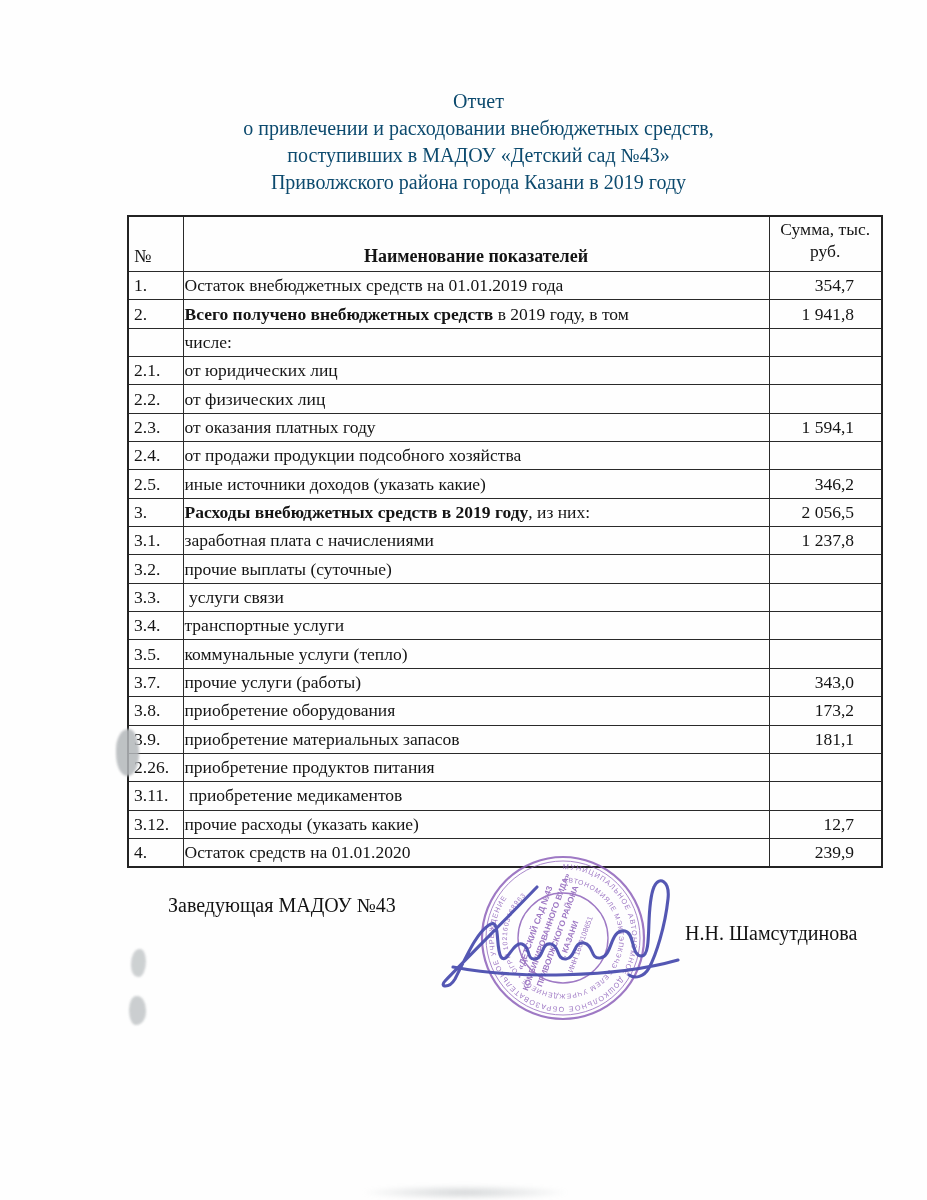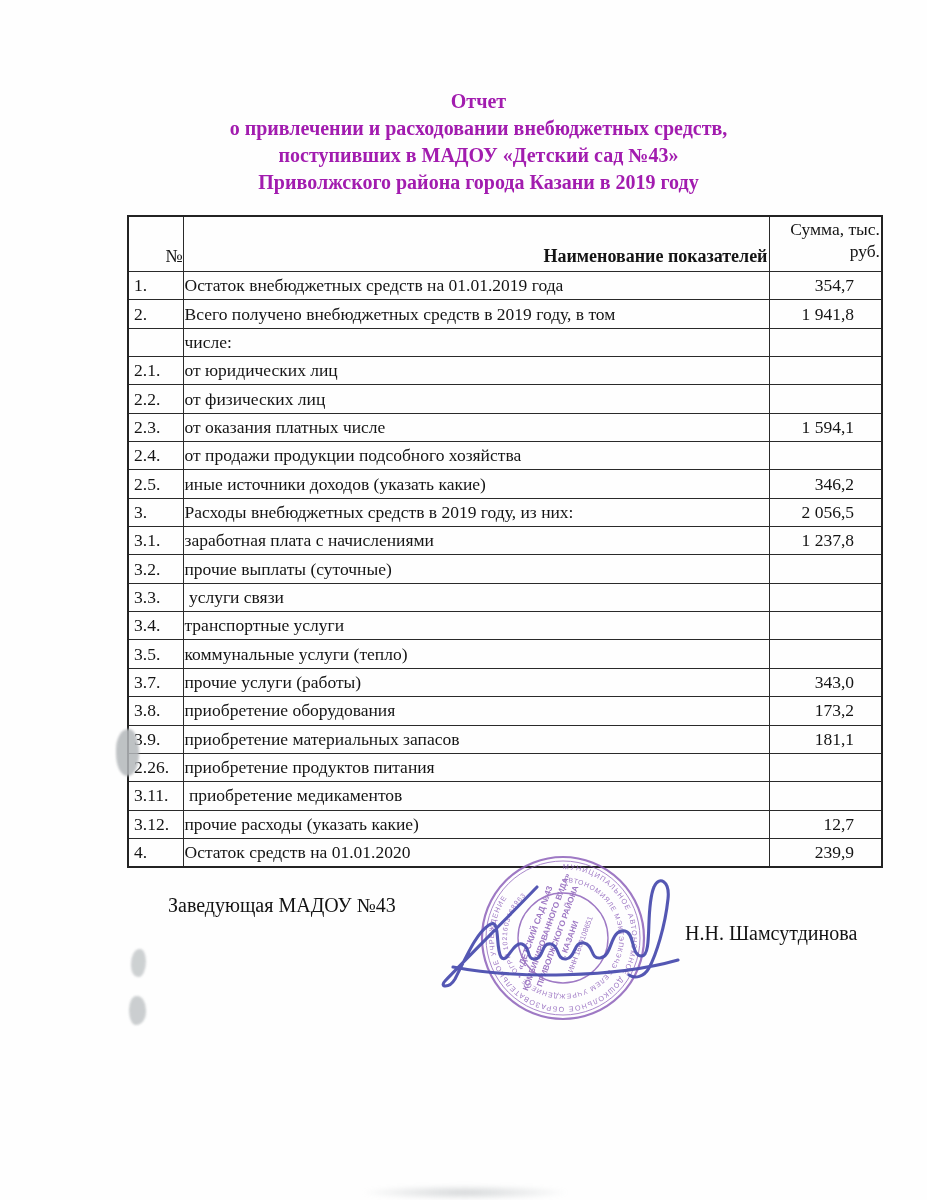--- a/index.html
+++ b/index.html
@@ -7,42 +7,42 @@
     position:relative;
     width:927px;height:1200px;
     background:#fefefe;
     overflow:hidden;
     font-family:"Liberation Serif","DejaVu Serif",serif;
     color:#161616;
   }
   
   .title-block{
     position:absolute;top:88px;left:30px;width:897px;
-    text-align:center;font-size:20px;line-height:27px;color:#a21caf;font-weight:bold;
+    text-align:center;font-size:20px;line-height:27px;color:#0c4a6e;
   }
   
   .doc-table{
     position:absolute;top:215px;left:127px;
     border-collapse:collapse;table-layout:fixed;
     width:756px;
     font-size:17.5px;color:#141414;
     border:2.4px solid #232323;
   }
   .doc-table td{border:1.7px solid #2a2a2a;overflow:hidden;}
   .col-num{width:55px;}
   .col-name{width:586px;}
   .col-sum{width:113px;}
-  .hrow td{height:49px;text-align:right;}
+  .hrow td{height:49px;}
   .h-num{vertical-align:bottom;padding:0 0 4px 5px;font-size:18px;}
   .h-name{vertical-align:bottom;text-align:center;font-weight:bold;padding-bottom:4px;font-size:18px;}
   .h-sum{vertical-align:top;text-align:center;padding-top:1px;line-height:22px;font-size:17.5px;}
   .drow td{height:25.35px;}
   .c-num{padding-left:5px;}
   .c-name{}
-  .c-bold{font-weight:normal;white-space:pre-wrap;}
+  .c-bold{font-weight:bold;white-space:pre-wrap;}
   .c-text{white-space:pre-wrap;}
   .c-val{text-align:right;padding-right:27px;}
   
   .sig-label{position:absolute;font-size:20px;color:#131313;white-space:nowrap;}
   .sig-position{left:168px;top:894px;}
   .sig-name{left:685px;top:922px;}
   .stamp-svg{position:absolute;left:478px;top:853px;width:170px;height:170px;
     opacity:.82;filter:blur(.3px);}
   .sign-svg{position:absolute;left:425px;top:865px;width:290px;height:130px;opacity:.95;}
   
@@ -110,21 +110,21 @@
     </tr>
 
     <tr class="drow">
       <td class="c-num">2.2.</td>
       <td class="c-name"><span class="c-bold"></span><span class="c-text">от физических лиц</span></td>
       <td class="c-val"></td>
     </tr>
 
     <tr class="drow">
       <td class="c-num">2.3.</td>
-      <td class="c-name"><span class="c-bold"></span><span class="c-text">от оказания платных числе</span></td>
+      <td class="c-name"><span class="c-bold"></span><span class="c-text">от оказания платных году</span></td>
       <td class="c-val">1 594,1</td>
     </tr>
 
     <tr class="drow">
       <td class="c-num">2.4.</td>
       <td class="c-name"><span class="c-bold"></span><span class="c-text">от продажи продукции подсобного хозяйства</span></td>
       <td class="c-val"></td>
     </tr>
 
     <tr class="drow">

